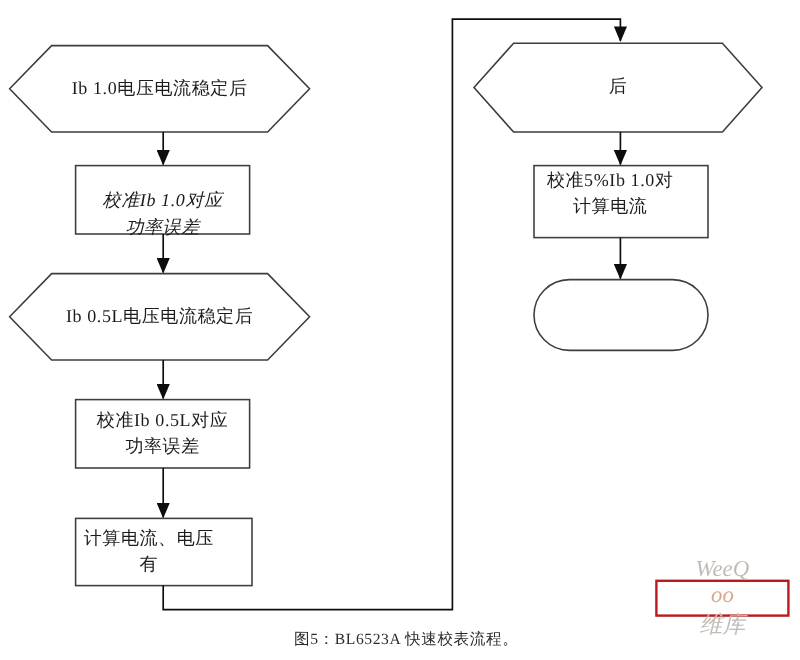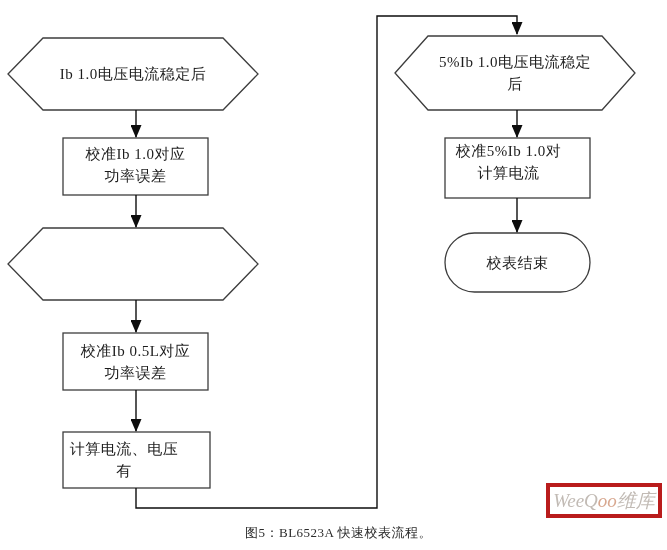--- a/index.html
+++ b/index.html
@@ -61,23 +61,24 @@
     left: 546px;
     top: 483px;
     width: 108px;
     height: 27px;
     display: flex;
     align-items: center;
     justify-content: center;
     font-style: italic;
     font-size: 19px;
     background: rgba(255, 255, 255, 0.85);
-    border: 4px solid #b91c1c;
+    border: 2px solid #b91c1c;
     color: var(--wm-gray, #c2bbb5);
     white-space: nowrap;
+    flex-direction: column;
   }
   .watermark .accent {
     color: var(--wm-accent, #d8a890);
   }
 </style>
 </head>
 <body>
 
 <div id="canvas">
 
@@ -104,48 +105,47 @@
     <line class="flow-line" x1="136" y1="390" x2="136" y2="431" marker-end="url(#arrowhead)"></line>
     <line class="flow-line" x1="517" y1="110" x2="517" y2="137" marker-end="url(#arrowhead)"></line>
     <line class="flow-line" x1="517" y1="198" x2="517" y2="232" marker-end="url(#arrowhead)"></line>
     <polyline class="flow-line" points="136,488 136,508 377,508 377,16 517,16 517,34" marker-end="url(#arrowhead)"></polyline>
   </svg>
 
   <div class="node-label" style="left:8px; top:38px; width:250px; height:72px;">
     <span>Ib 1.0电压电流稳定后</span>
   </div>
 
-  <div class="node-label" style="left:63px; top:138px; width:145px; height:53px;">
+  <div class="node-label" style="left:63px; top:152px; width:145px; height:53px;font-style:italic;">
     <span>校准Ib 1.0对应</span>
     <span>功率误差</span>
   </div>
 
+  <div class="node-label" style="left:8px; top:228px; width:250px; height:72px;">
+    <span>Ib 0.5L电压电流稳定后</span>
+  </div>
 
   <div class="node-label" style="left:63px; top:333px; width:145px; height:57px;text-align:center;">
     <span>校准Ib 0.5L对应</span>
     <span>功率误差</span>
   </div>
 
   <div class="node-label" style="left:63px; top:432px; width:122px; height:56px;">
     <span>计算电流、电压有</span>
   </div>
 
   <div class="node-label" style="left:395px; top:36px; width:240px; height:74px;">
-    <span>5%Ib 1.0电压电流稳定</span>
     <span>后</span>
   </div>
 
   <div class="node-label" style="left:436px; top:138px; width:145px; height:48px;">
     <span>校准5%Ib 1.0对</span>
     <span>计算电流</span>
   </div>
 
-  <div class="node-label" style="left:445px; top:233px; width:145px; height:59px;">
-    <span>校表结束</span>
-  </div>
 
   <div class="caption">图5：BL6523A 快速校表流程。</div>
 
   <div class="watermark">
     <span>WeeQ</span>
       <span class="accent">oo</span>
       <span>维库</span>
   </div>
 
 </div>

